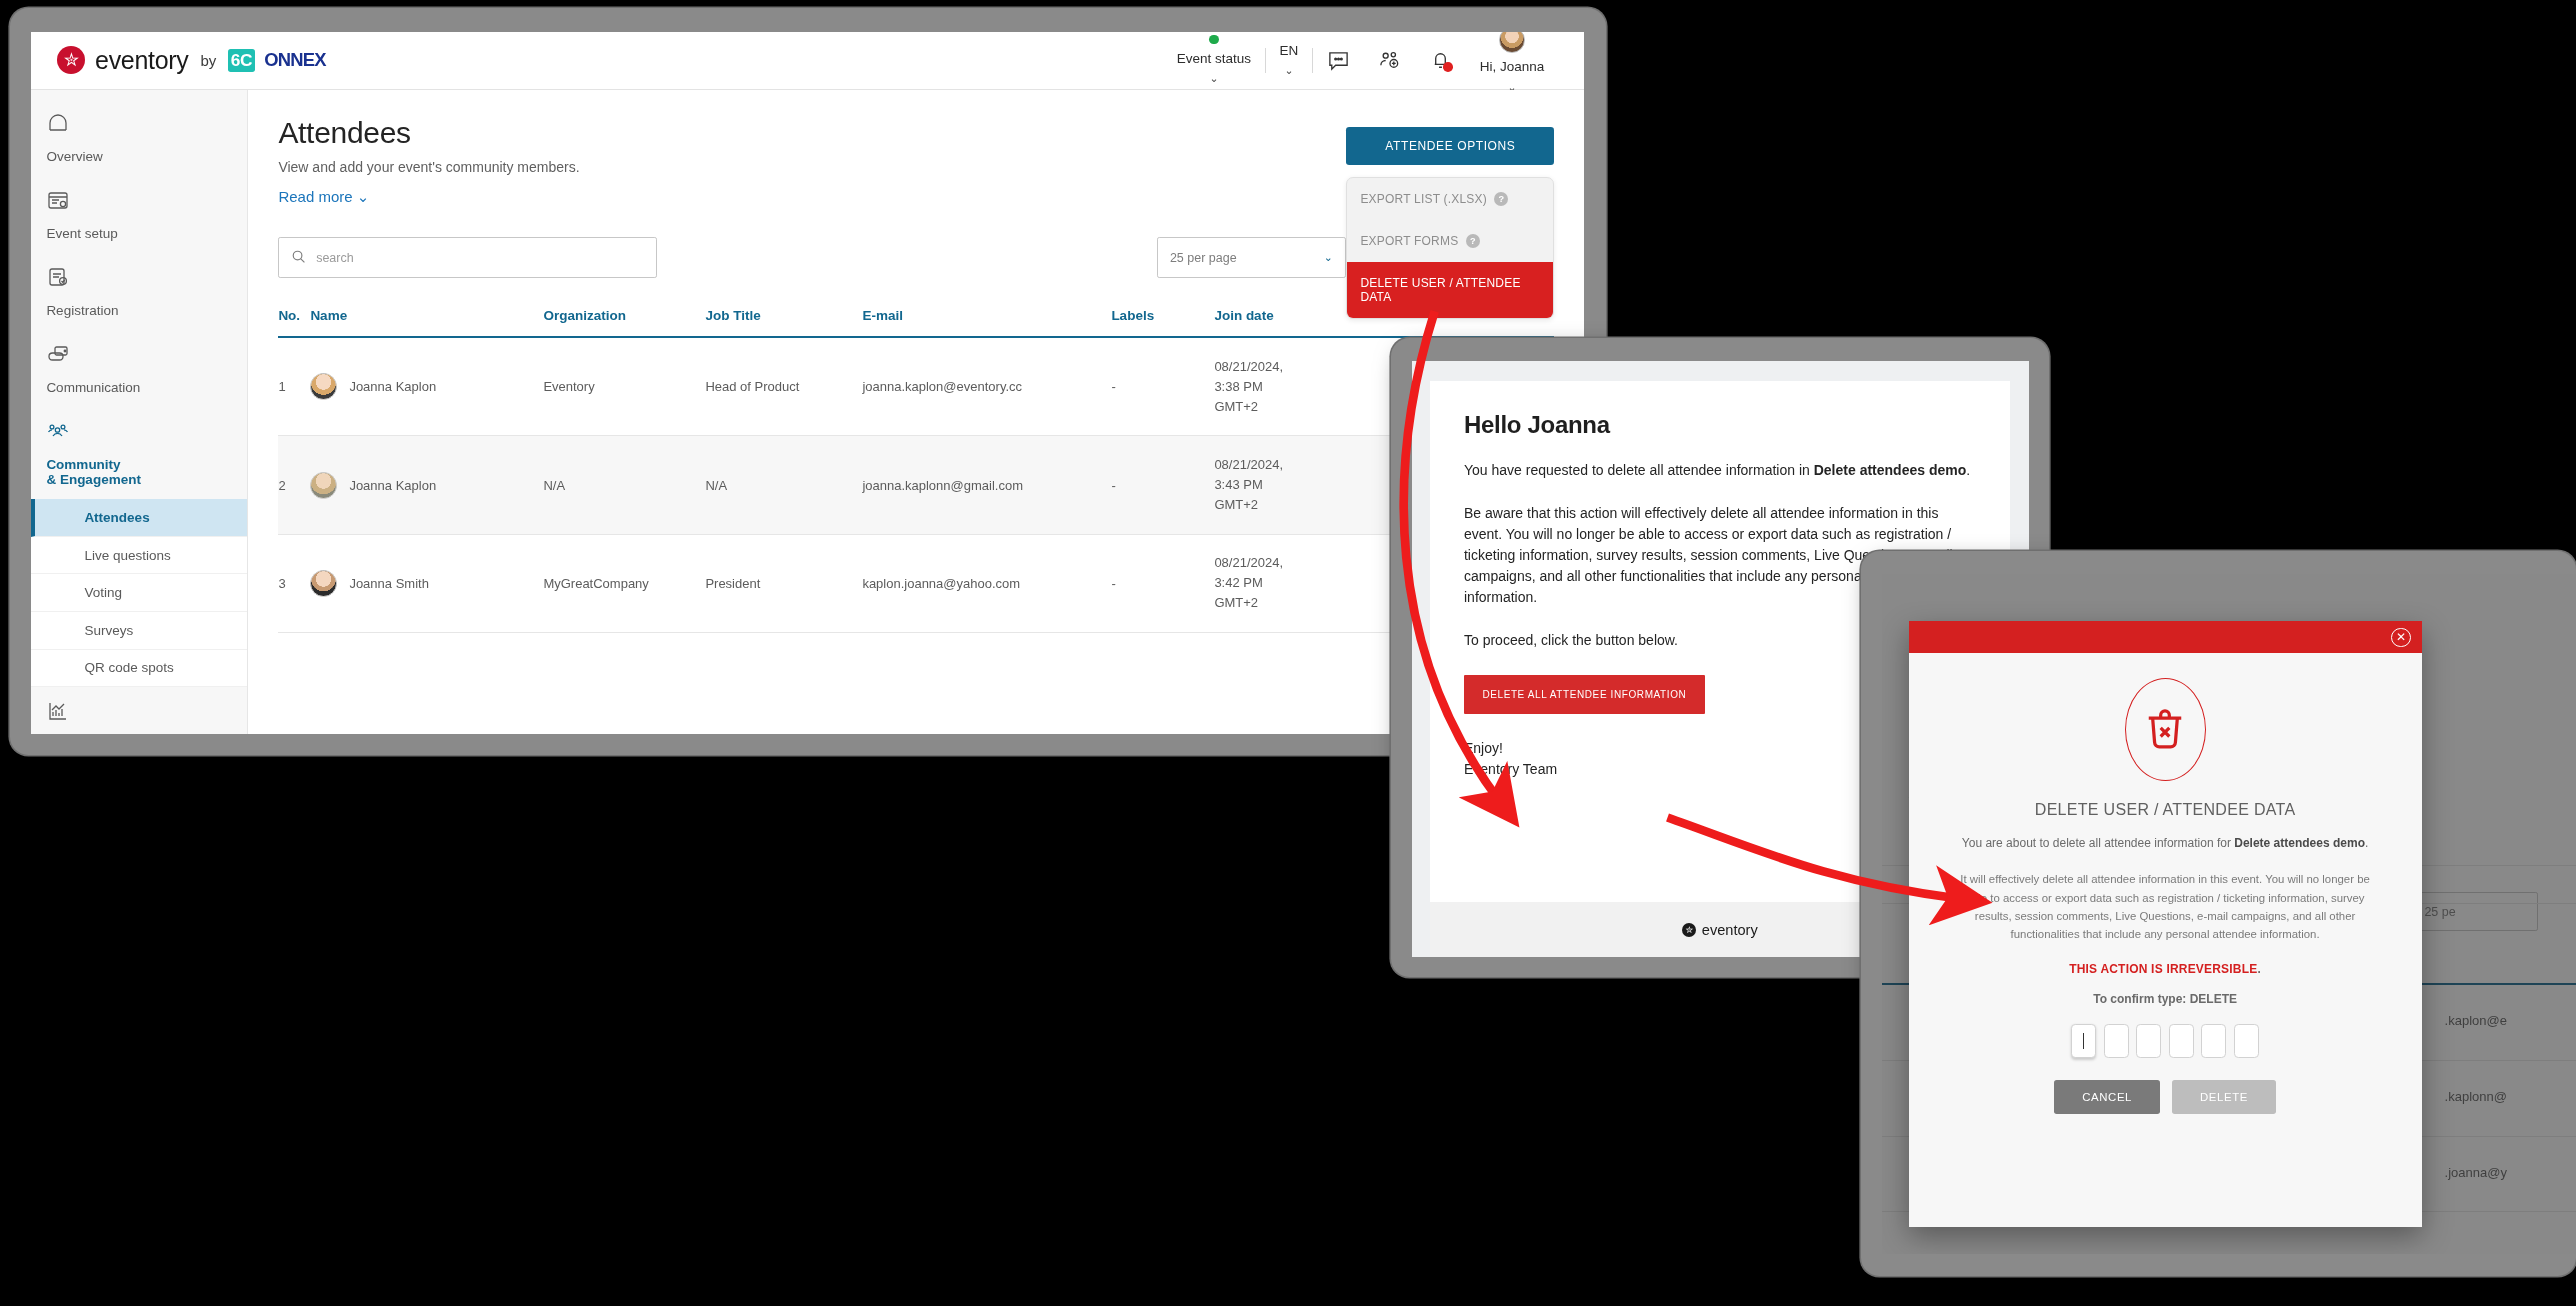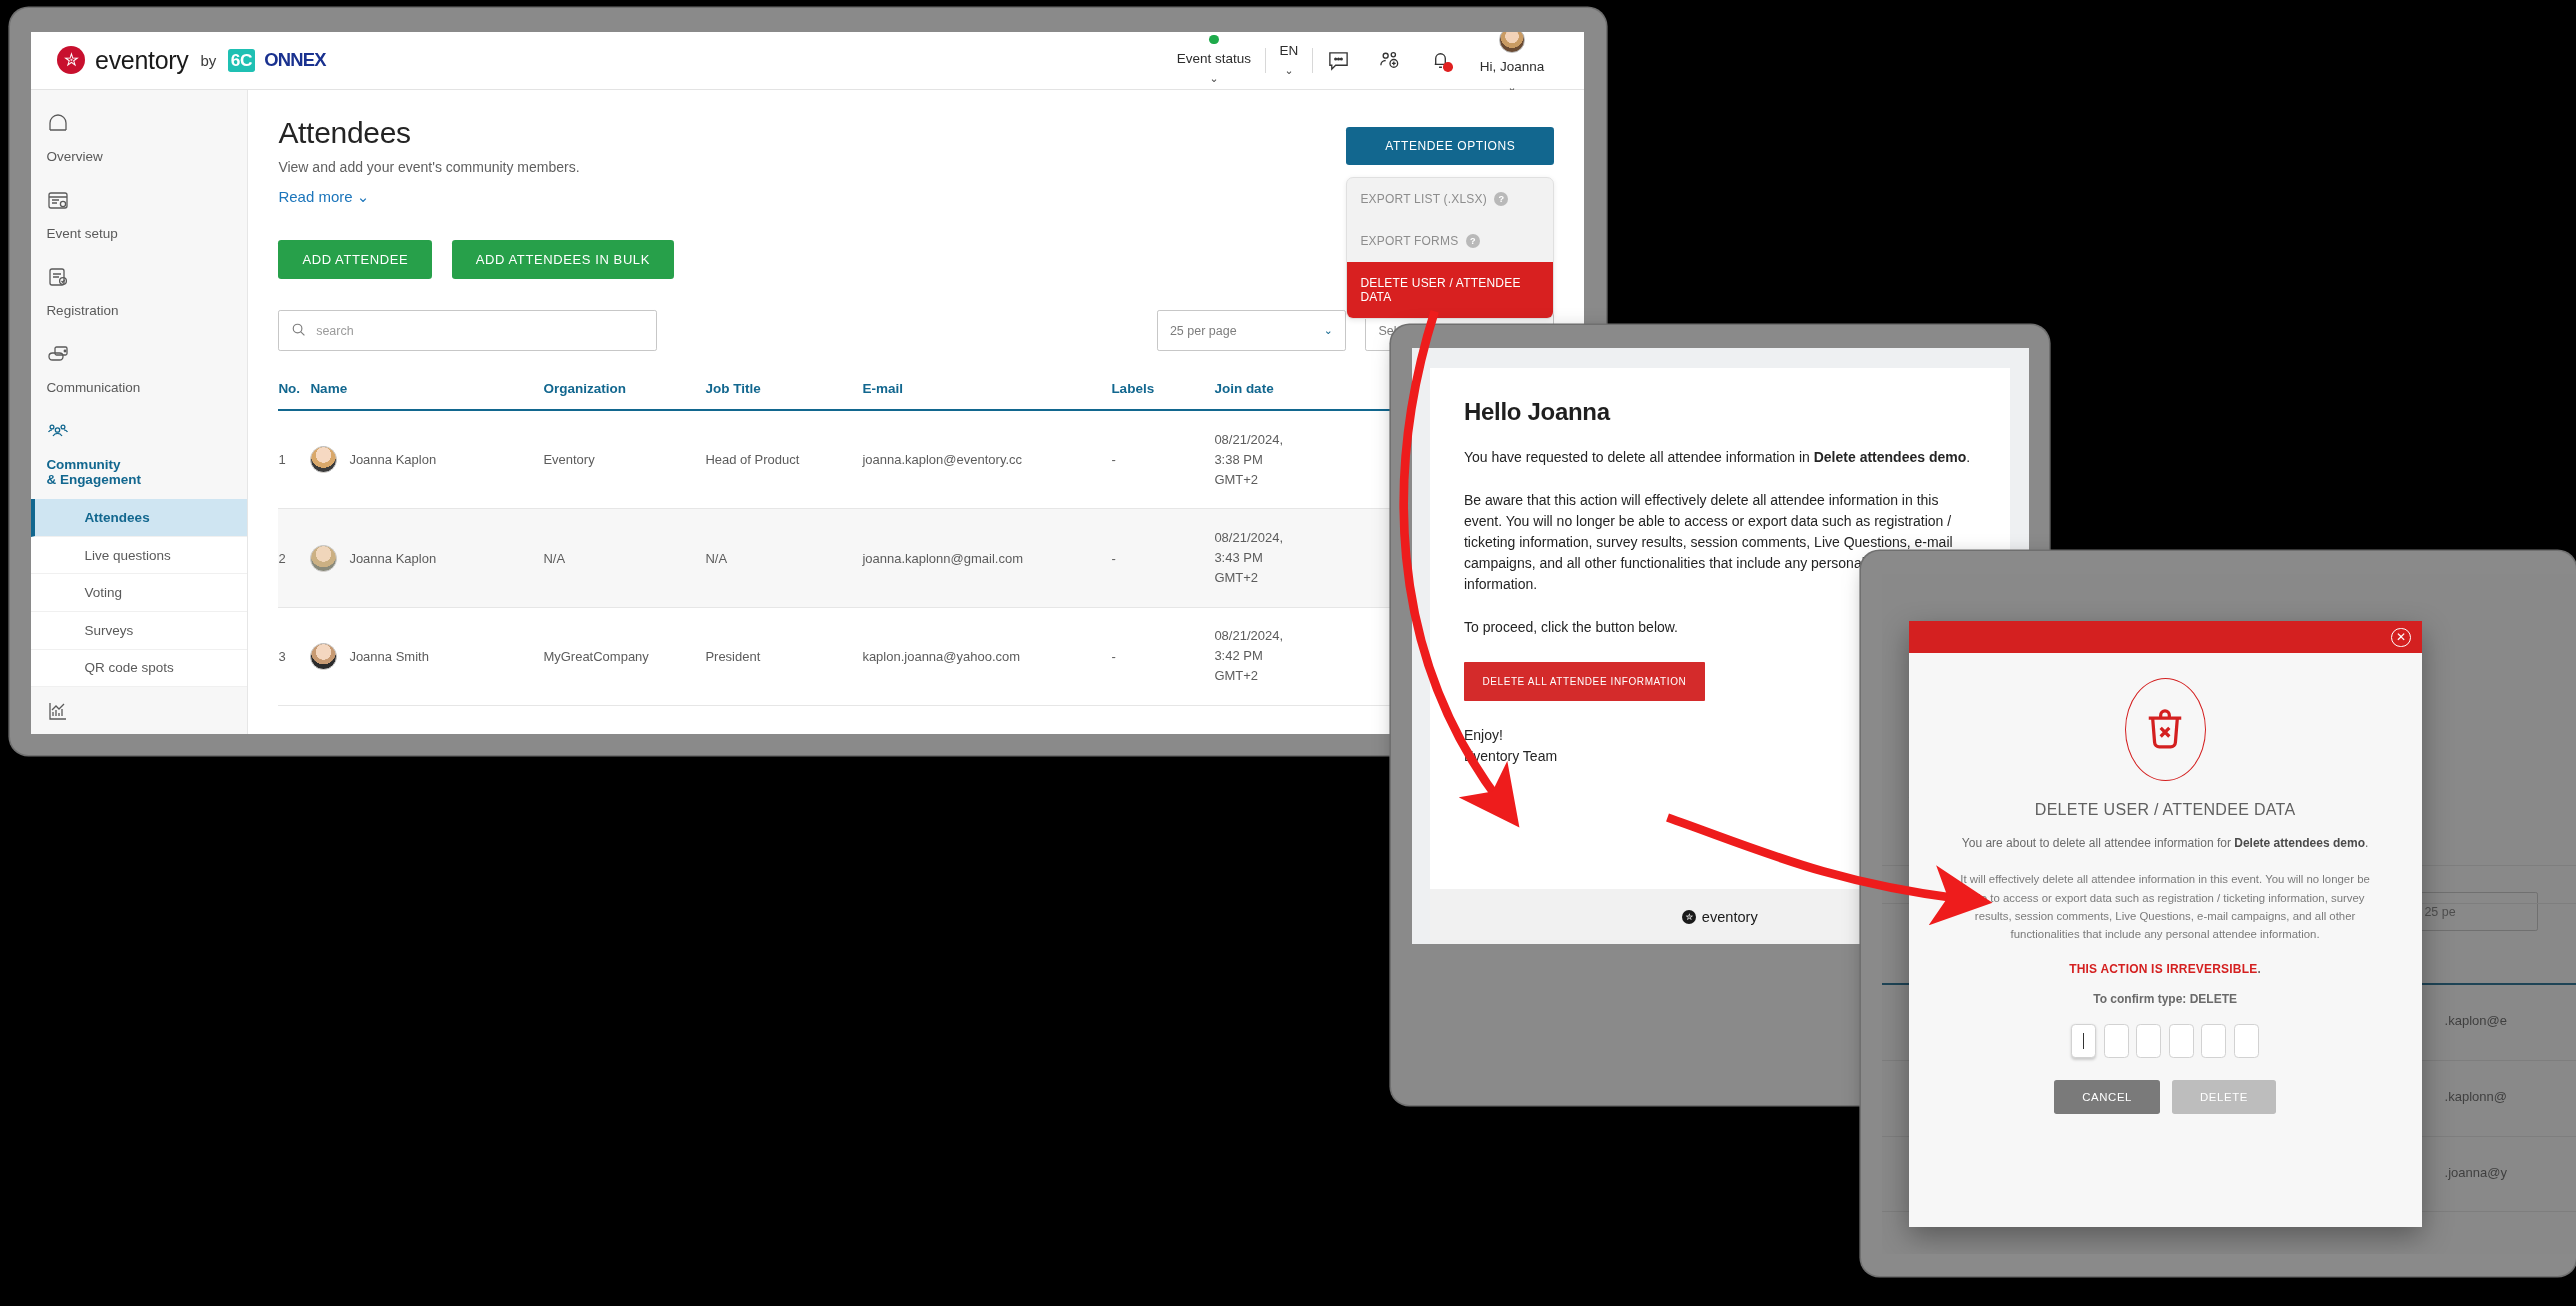--- a/index.html
+++ b/index.html
@@ -20,21 +20,21 @@
     position: absolute;
     background: #fff;
     overflow: hidden;
   }
 
   
   #device1 { left: 9.7px; top: 7.6px; width: 1596px; height: 747px; }
   #device1 .screen { left: 21.7px; top: 24px; width: 1553px; height: 702px; }
 
   
-  #device2 { left: 1391px; top: 325px; width: 658px; height: 780px; }
+  #device2 { left: 1391px; top: 338px; width: 658px; height: 639px; }
   #device2 .screen { left: 20.6px; top: 23px; width: 617px; height: 596px; }
 
   
   #device3 { left: 1861px; top: 551px; width: 715px; height: 725px; }
   #device3 .screen { left: 20.6px; top: 23px; width: 694px; height: 680px; }
 
   
   .app-header {
     height: 58px; background: #fff; display: flex; align-items: center;
     padding: 0 26px 0 26px; border-bottom: 0.5px solid #e3e3e3;
@@ -319,24 +319,20 @@
         </nav>
 
         <section class="main">
           <h1 class="page-title">Attendees</h1>
           <div class="page-sub">View and add your event's community members.</div>
           <div class="read-more">
             <span>Read more</span>
             <span>⌄</span>
           </div>
 
-          <div class="actions">
-            <button class="btn-green">ADD ATTENDEE</button>
-            <button class="btn-green">ADD ATTENDEES IN BULK</button>
-          </div>
 
           <div class="filter-row">
             <div class="search-box">
               <span>
                 <svg viewBox="0 0 24 24" width="17.3" height="17.3" fill="none" stroke="#7d7d7d" stroke-width="1.6">
                   <circle cx="10.5" cy="10.5" r="6"></circle>
                     <path d="M15 15l5 5"></path>
                 </svg>
               </span>
               <span class="ph">search</span>

